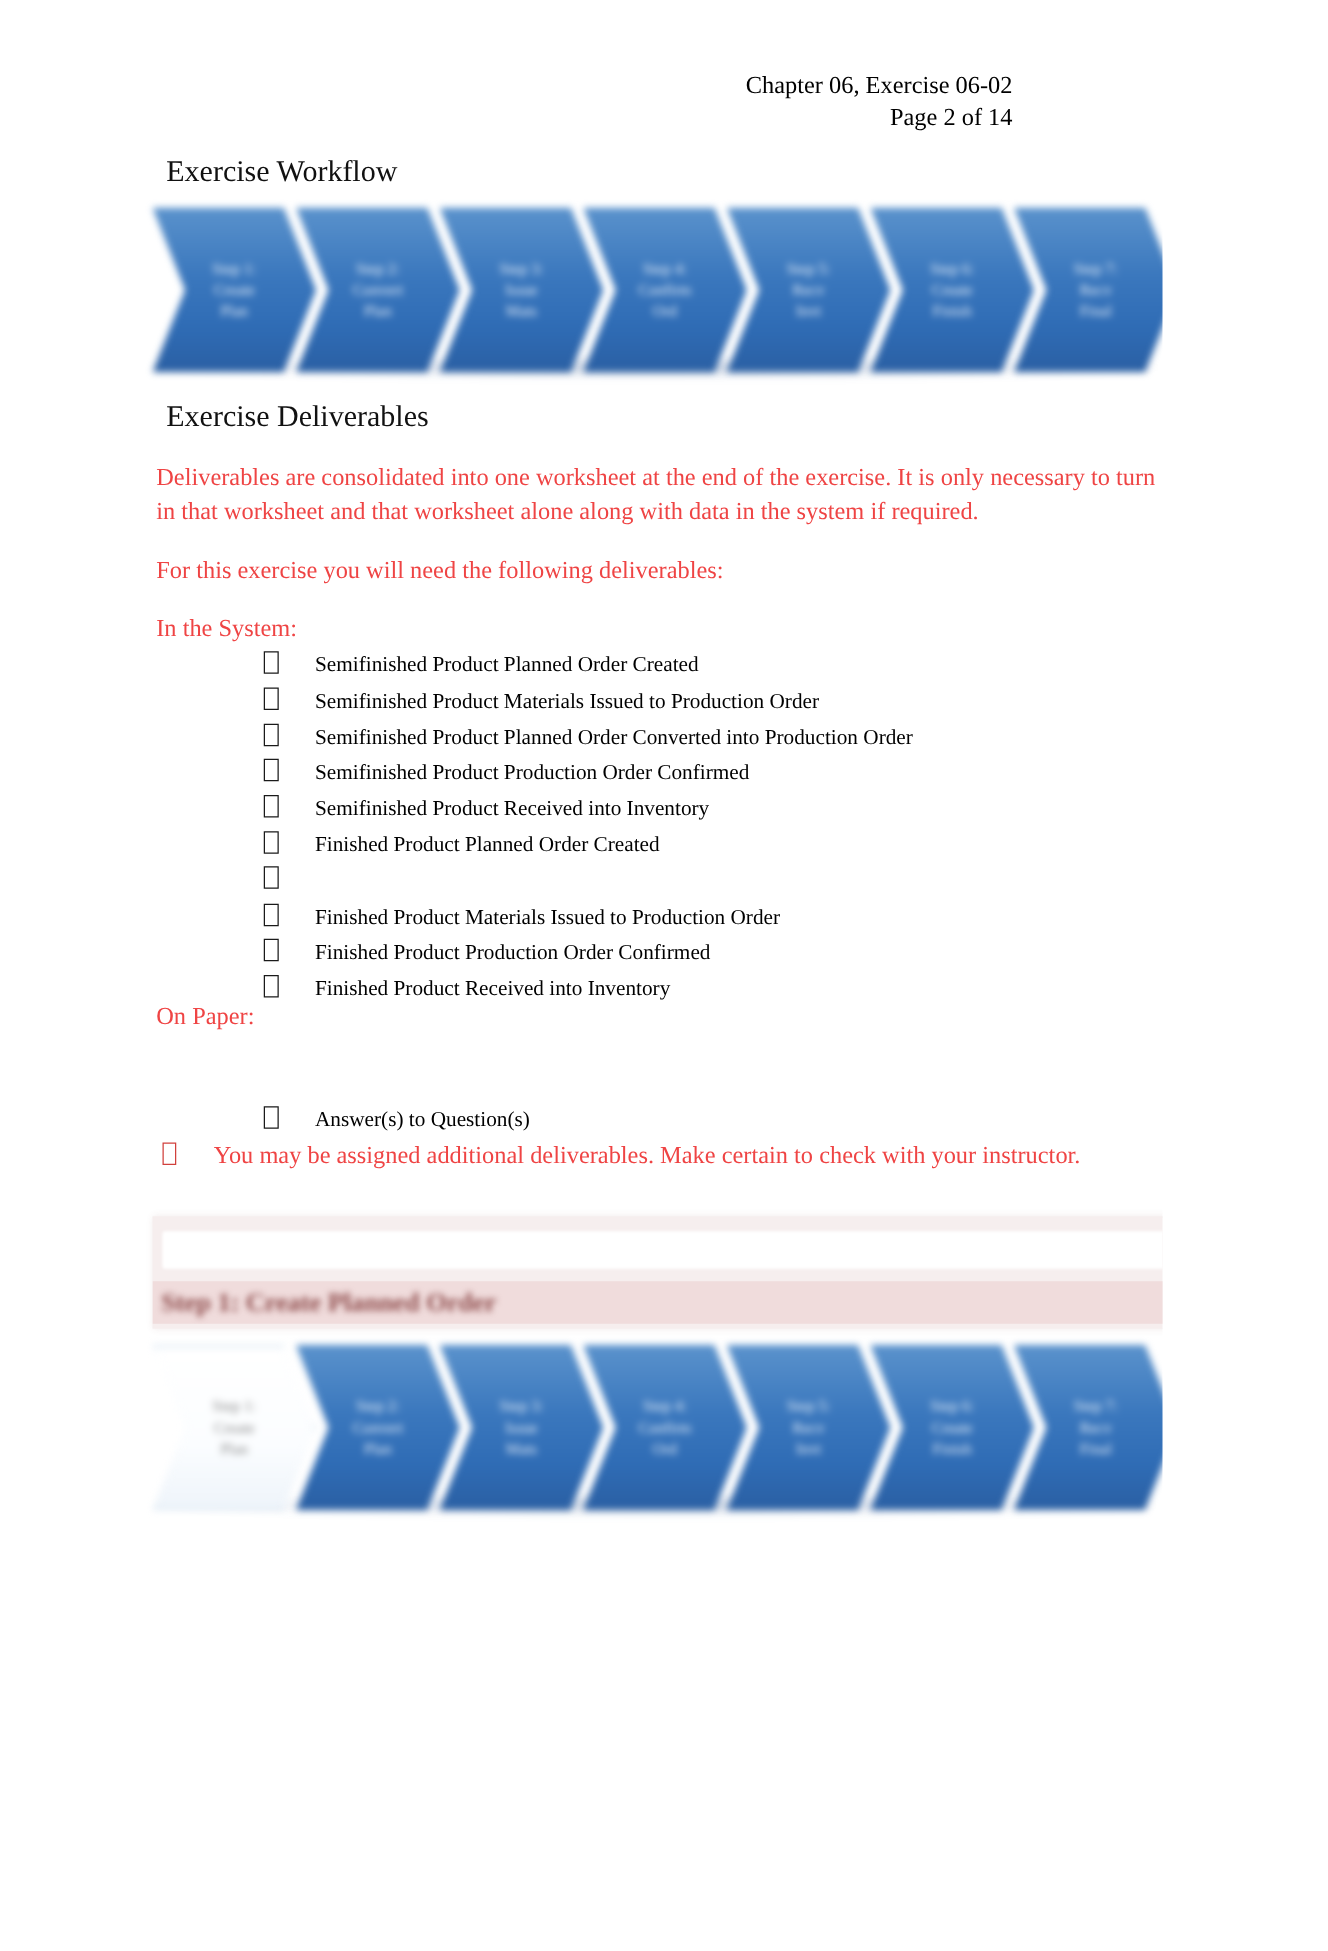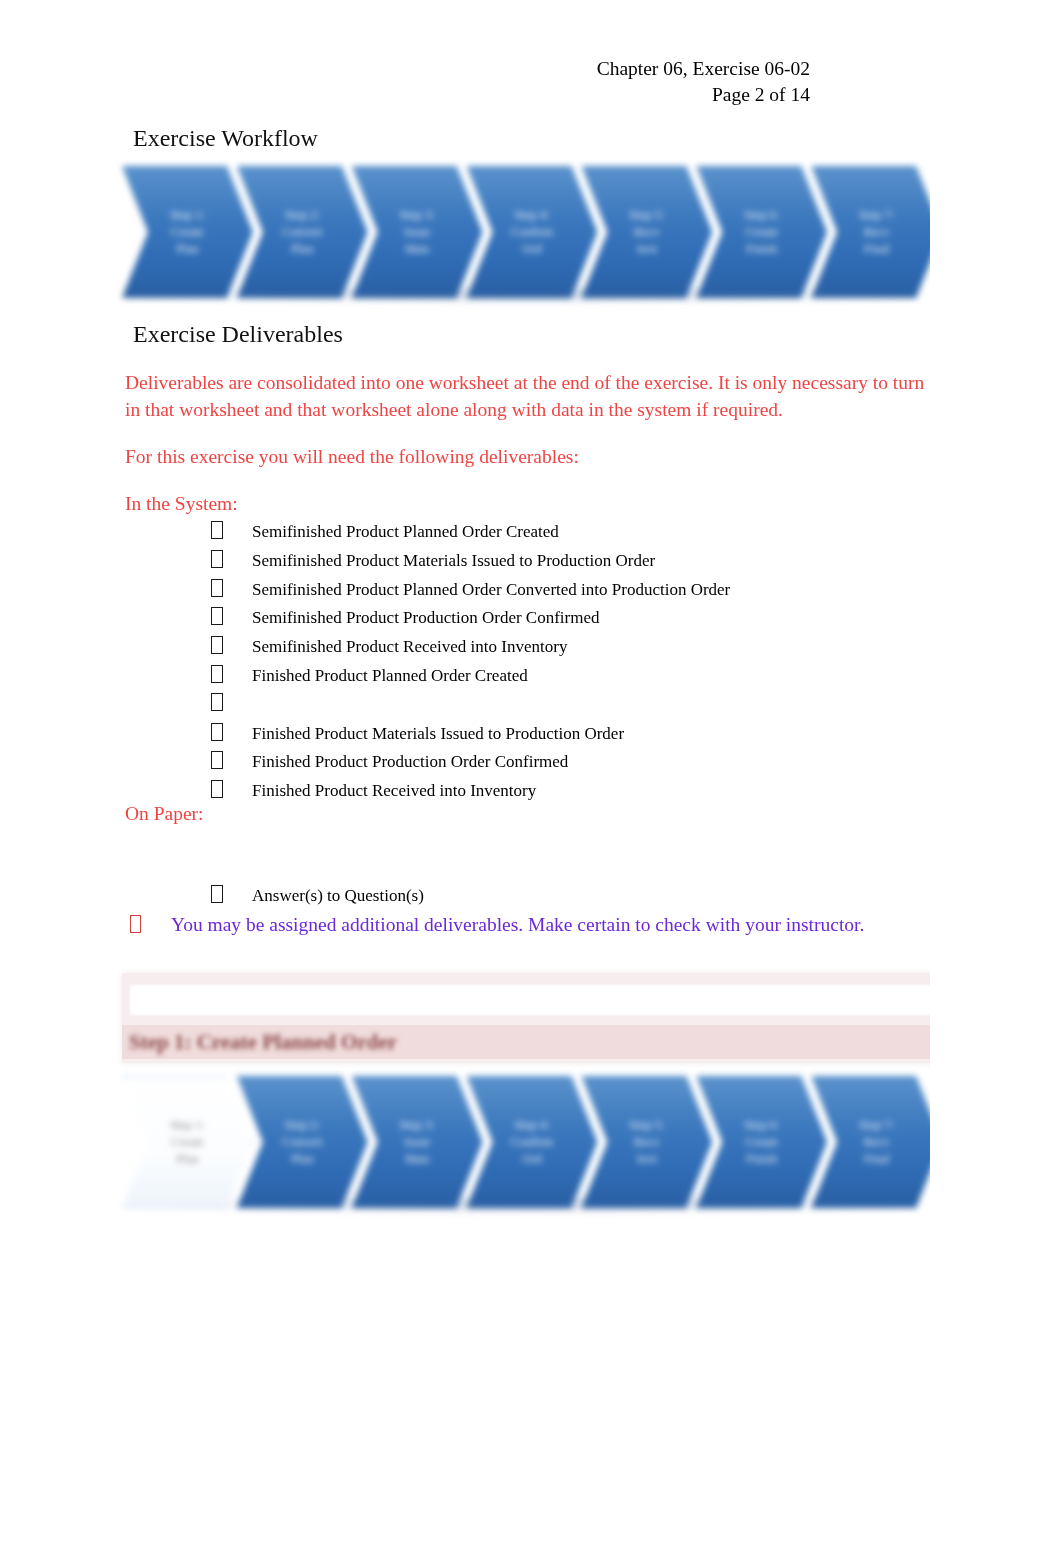--- a/index.html
+++ b/index.html
@@ -109,21 +109,21 @@
     display: flex;
     align-items: baseline;
     white-space: nowrap;
   }
   .note-red .missing-glyph {
     border-color: #d1403c;
     width: 9px;
     height: 16px;
   }
   .note-red .note-gap { display: inline-block; width: 30px; flex: none; }
-  .note-red .note-text { color: #6d28d9; }
+  .note-red .note-text { color: #ef4444; }
 
   
   .step-banner {
     position: absolute;
     left: 122px;
     top: 973px;
     width: 823px;
     height: 90px;
     background: #f6eeee;
     box-shadow: 0 0 6px rgba(120,60,60,0.10);

